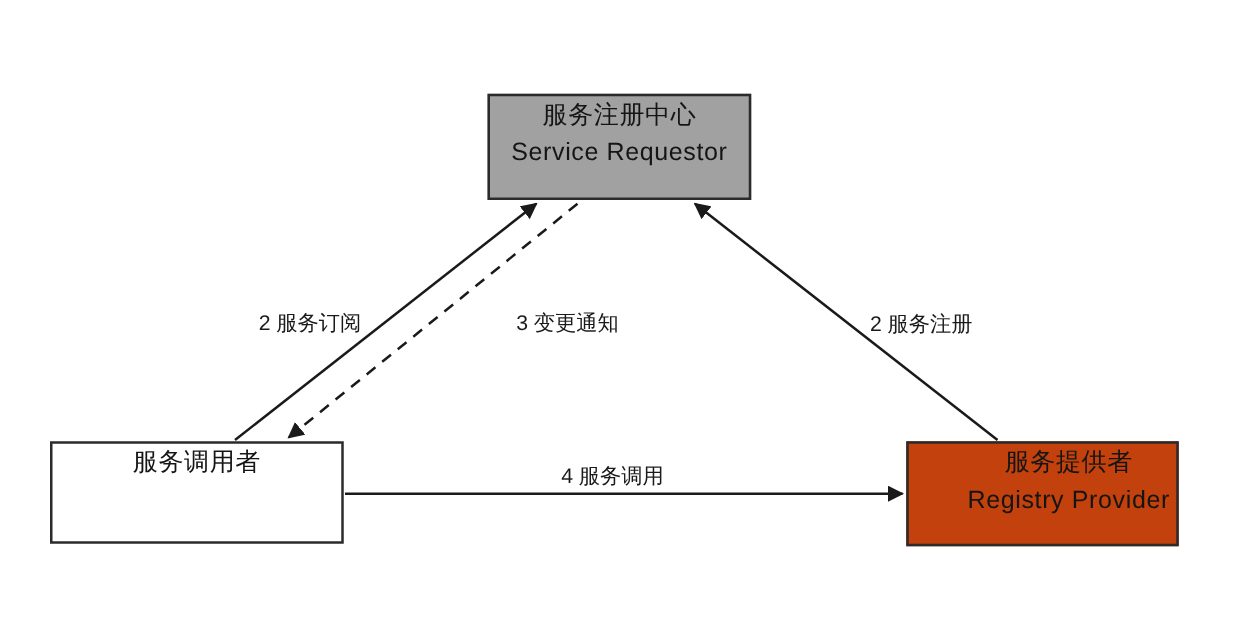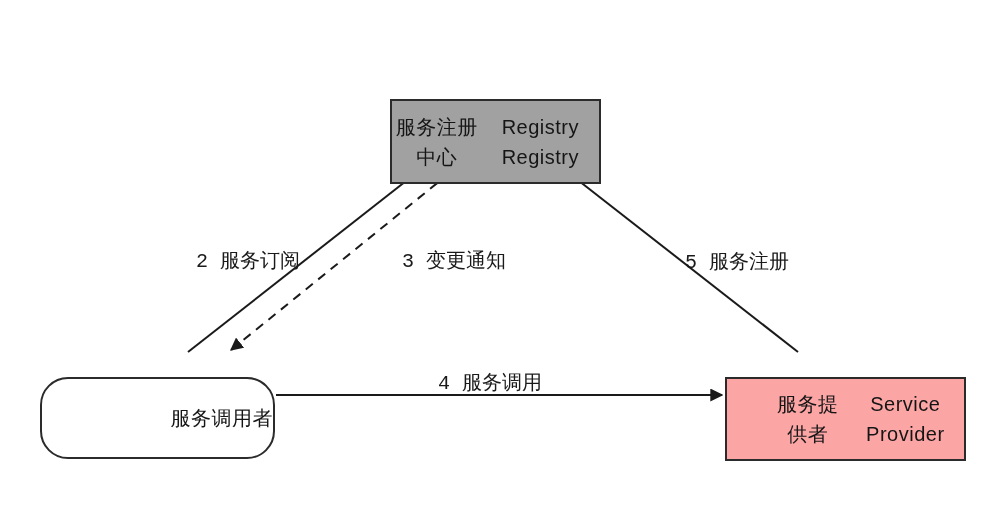--- a/index.html
+++ b/index.html
@@ -11,61 +11,59 @@
     position: relative;
     width: 1000px;
     height: 506px;
     background: #ffffff;
     font-family: "Liberation Sans", "DejaVu Sans", sans-serif;
     overflow: hidden;
   }
   .node {
     position: absolute;
     display: flex;
+    flex-direction: column;
     align-items: center;
-    justify-content: flex-end;
+    justify-content: flex-start;
     border: 2px solid #2b2b2b;
     box-sizing: border-box;
     text-align: center;
     color: #151515;
     font-size: 20px;
     line-height: 30px;
     letter-spacing: 0.5px;
-    margin-top: 24px;
   }
   .node-registry {
     left: 390px;
     top: 75px;
     width: 211px;
     height: 85px;
     background: #a1a1a1;
   }
   .node-requestor {
     left: 40px;
     top: 353px;
     width: 235px;
     height: 82px;
     background: #ffffff;
-    border-radius: 28px;
   }
   .node-provider {
     left: 725px;
     top: 353px;
-    width: 241px;
+    width: 218px;
     height: 84px;
-    background: #fca5a5;
+    background: #c2410c;
     padding-left: 42px;
   }
   .edge-label {
     position: absolute;
     transform: translateX(-50%);
-    font-size: 20px;
+    font-size: 17px;
     color: #1a1a1a;
     white-space: nowrap;
-    font-family: Liberation Mono, monospace;
   }
   #edges-svg {
     position: absolute;
     left: 0;
     top: 0;
     width: 1000px;
     height: 506px;
   }
   #edges-svg line {
     stroke: #1a1a1a;
@@ -87,30 +85,30 @@
       </marker>
     </defs>
     <line x1="188" y1="352" x2="429" y2="163" marker-end="url(#arrowhead)"></line>
     <line class="dashed" x1="462" y1="163" x2="231" y2="350" marker-end="url(#arrowhead)"></line>
     <line x1="798" y1="352" x2="556" y2="163" marker-end="url(#arrowhead)"></line>
     <line x1="276" y1="395" x2="722" y2="395" marker-end="url(#arrowhead)"></line>
   </svg>
 
   <div class="node node-registry">
     <div>服务注册中心</div>
-    <div>Registry Registry</div>
+    <div>Service Requestor</div>
   </div>
 
   <div class="node node-requestor">
     <div>服务调用者</div>
   </div>
 
   <div class="node node-provider">
     <div>服务提供者</div>
-    <div>Service Provider</div>
+    <div>Registry Provider</div>
   </div>
 
   <div class="edge-label" style="left:248px; top:247px;">2 服务订阅</div>
   <div class="edge-label" style="left:413px; top:247px;margin-left:41px;">3 变更通知</div>
-  <div class="edge-label" style="left:737px; top:248px;">5 服务注册</div>
+  <div class="edge-label" style="left:737px; top:248px;">2 服务注册</div>
   <div class="edge-label" style="left:490px; top:369px;text-align:right;">4 服务调用</div>
 
 </div>
 
 </body></html>

